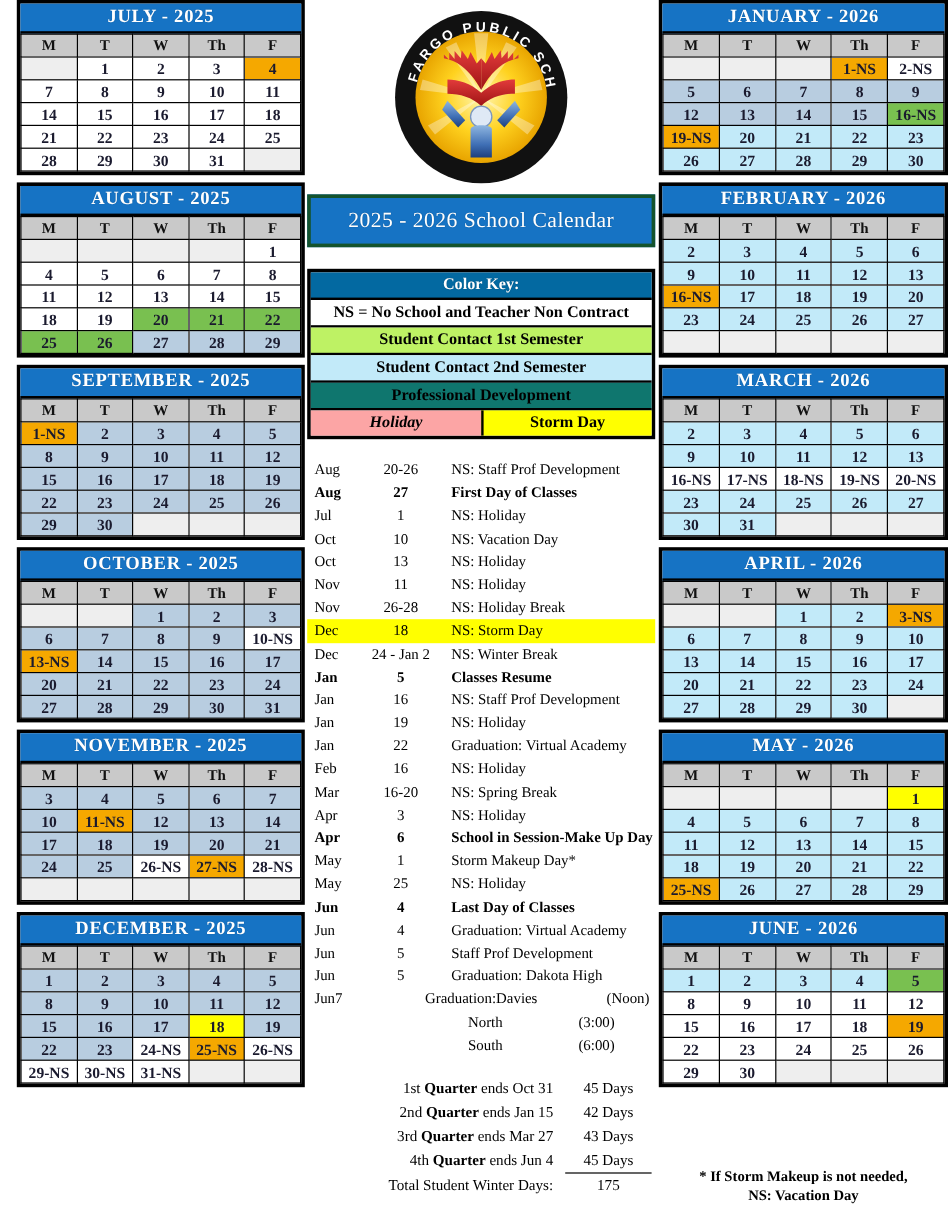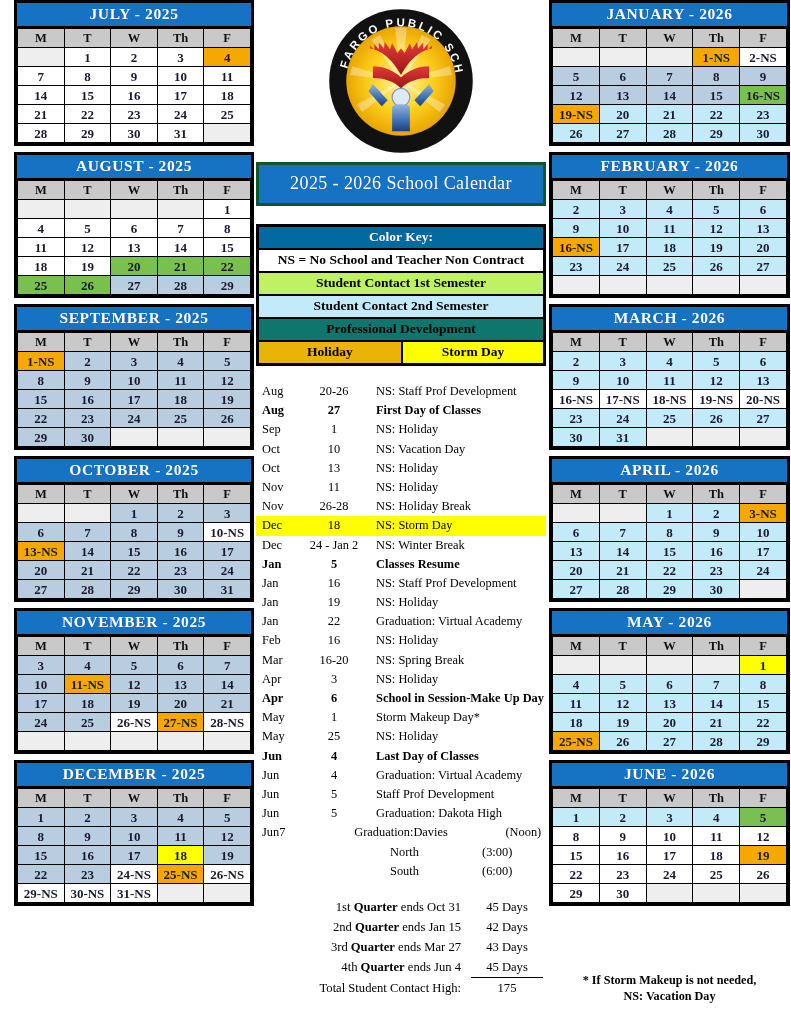--- a/index.html
+++ b/index.html
@@ -118,21 +118,21 @@
   .key-pd   { background: #0f766e; }
   .key-split { display: flex; }
   .key-split > div {
     flex: 1 1 50%;
     text-align: center;
     font-weight: bold;
     font-size: 13.5px;
     padding: 2px 0 3px 0;
     line-height: 16px;
   }
-  .key-hol   { background: #eab308; }
+  .key-hol   { background: #fca5a5; font-style: italic; }
   .key-storm { background: #ffff00; border-left: 2px solid #000; }
 
   
   .events {
     font-size: 12.4px;
     line-height: 19.2px;
     margin-top: 4px;
   }
   .ev {
     display: flex;
@@ -547,21 +547,21 @@
           <span class="m">Aug</span>
           <span class="d">20-26</span>
           <span class="t">NS: Staff Prof Development</span>
         </div>
         <div class="ev b">
           <span class="m">Aug</span>
           <span class="d">27</span>
           <span class="t">First Day of Classes</span>
         </div>
         <div class="ev">
-          <span class="m">Sep</span>
+          <span class="m">Jul</span>
           <span class="d">1</span>
           <span class="t">NS: Holiday</span>
         </div>
         <div class="ev">
           <span class="m">Oct</span>
           <span class="d">10</span>
           <span class="t">NS: Vacation Day</span>
         </div>
         <div class="ev">
           <span class="m">Oct</span>
@@ -698,21 +698,21 @@
         </div>
         <div class="qrow">
           <div class="ql"><span>3rd </span><strong>Quarter</strong><span> ends Mar 27</span></div>
           <div class="qr">43 Days</div>
         </div>
         <div class="qrow underline">
           <div class="ql"><span>4th </span><strong>Quarter</strong><span> ends Jun 4</span></div>
           <div class="qr">45 Days</div>
         </div>
         <div class="qrow">
-          <div class="ql">Total Student Contact High:</div>
+          <div class="ql">Total Student Winter Days:</div>
           <div class="qr">175</div>
         </div>
       </div>
 
   </div>
 
   <div class="col col-right" id="col-right">
       <div class="month">
         <div class="month-title">JANUARY - 2026</div>
         <table class="cal">

